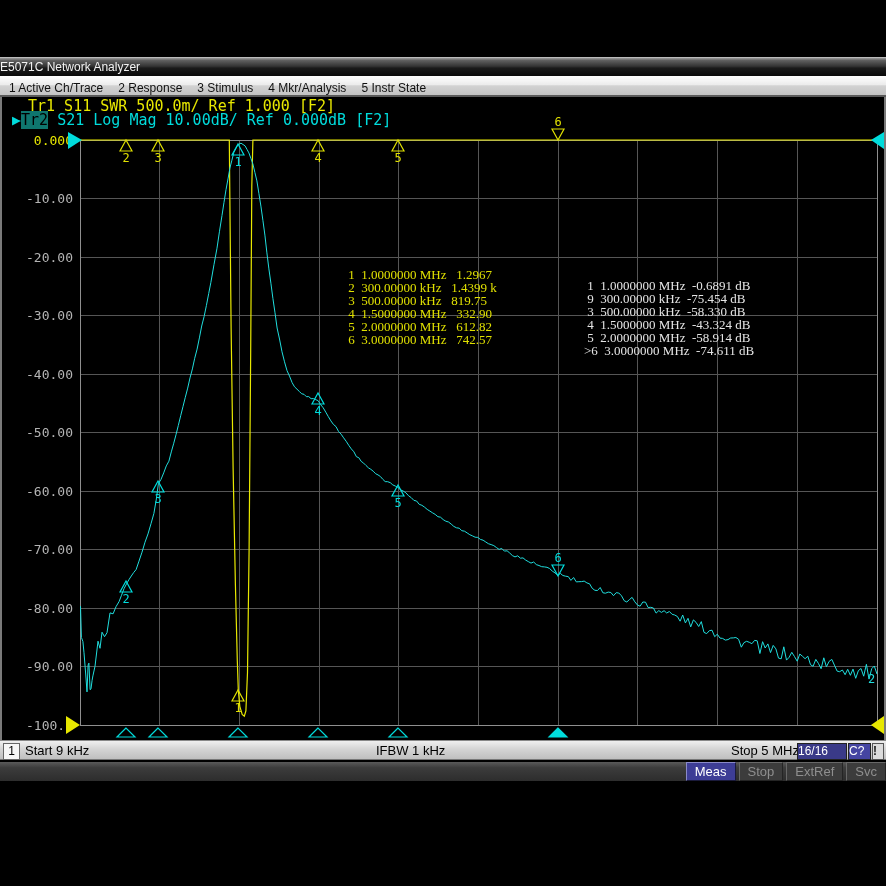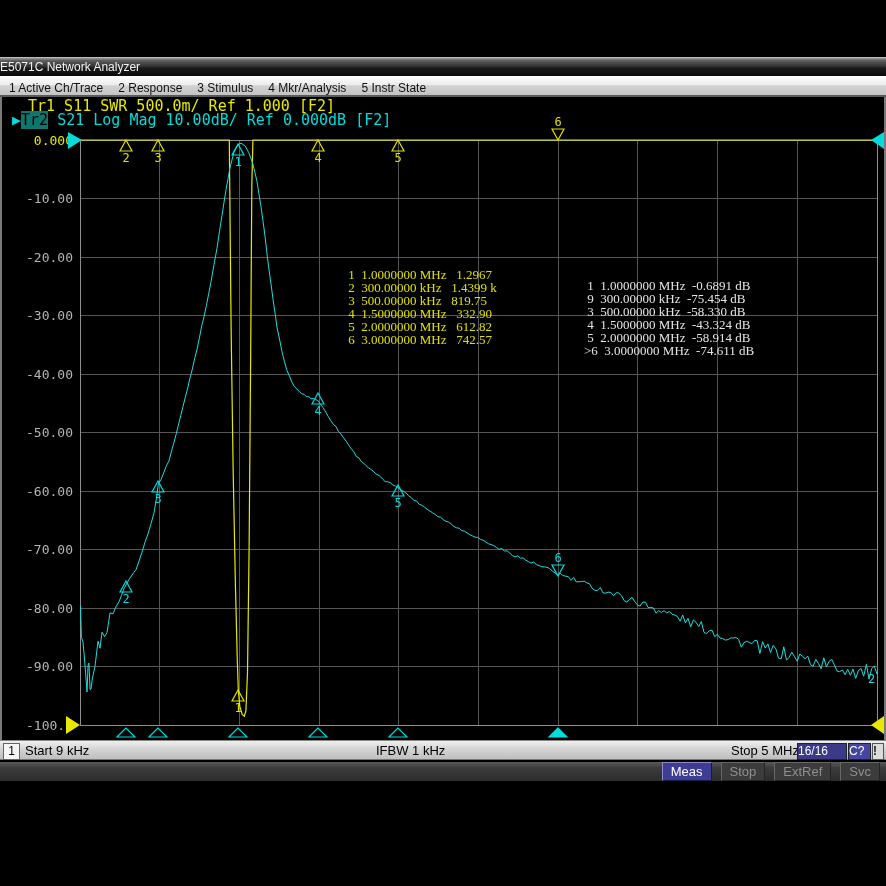--- a/index.html
+++ b/index.html
@@ -42,21 +42,21 @@
   .statusbar .stop{position:absolute;left:731px;top:2px}
   .statusbar .box{position:absolute;top:2px;height:15px;line-height:15px;
     font-size:12px;color:#fff}
   .statusbar .sweep{left:797px;width:48px;background:#3a3a88;border:1px solid #222}
   .statusbar .cal{left:848px;width:21px;background:#4545a2;border:1px solid #222}
   .statusbar .alert{left:872px;width:10px;background:#dcdcdc;color:#1a1a1a;border:1px solid #555;font-weight:bold}
 
   .instbar{position:absolute;left:0;top:761px;width:886px;height:21px;box-sizing:border-box;
     background:linear-gradient(180deg,#5a5a5a 0%,#3c3c3c 30%,#2d2d2d 100%);
     border-top:1px solid #000;border-bottom:1px solid #000;
-    display:flex;justify-content:flex-end;align-items:center;gap:9px;padding-right:6px}
+    display:flex;justify-content:flex-end;align-items:center;gap:3px;}
   .instbar .btn{height:17px;line-height:17px;padding:0 8px;font-size:13px;text-align:center;
     background:#3c3c3c;color:#8f8f8f;border:1px solid #686868;
     border-right-color:#242424;border-bottom-color:#242424}
   .instbar .btn.active{background:#3d3d96;color:#fff;border-color:#8a8ac8 #1a1a3a #1a1a3a #8a8ac8}
 </style>
 </head>
 <body>
 
 <div class="titlebar">
   <span>E5071C Network Analyzer</span>

